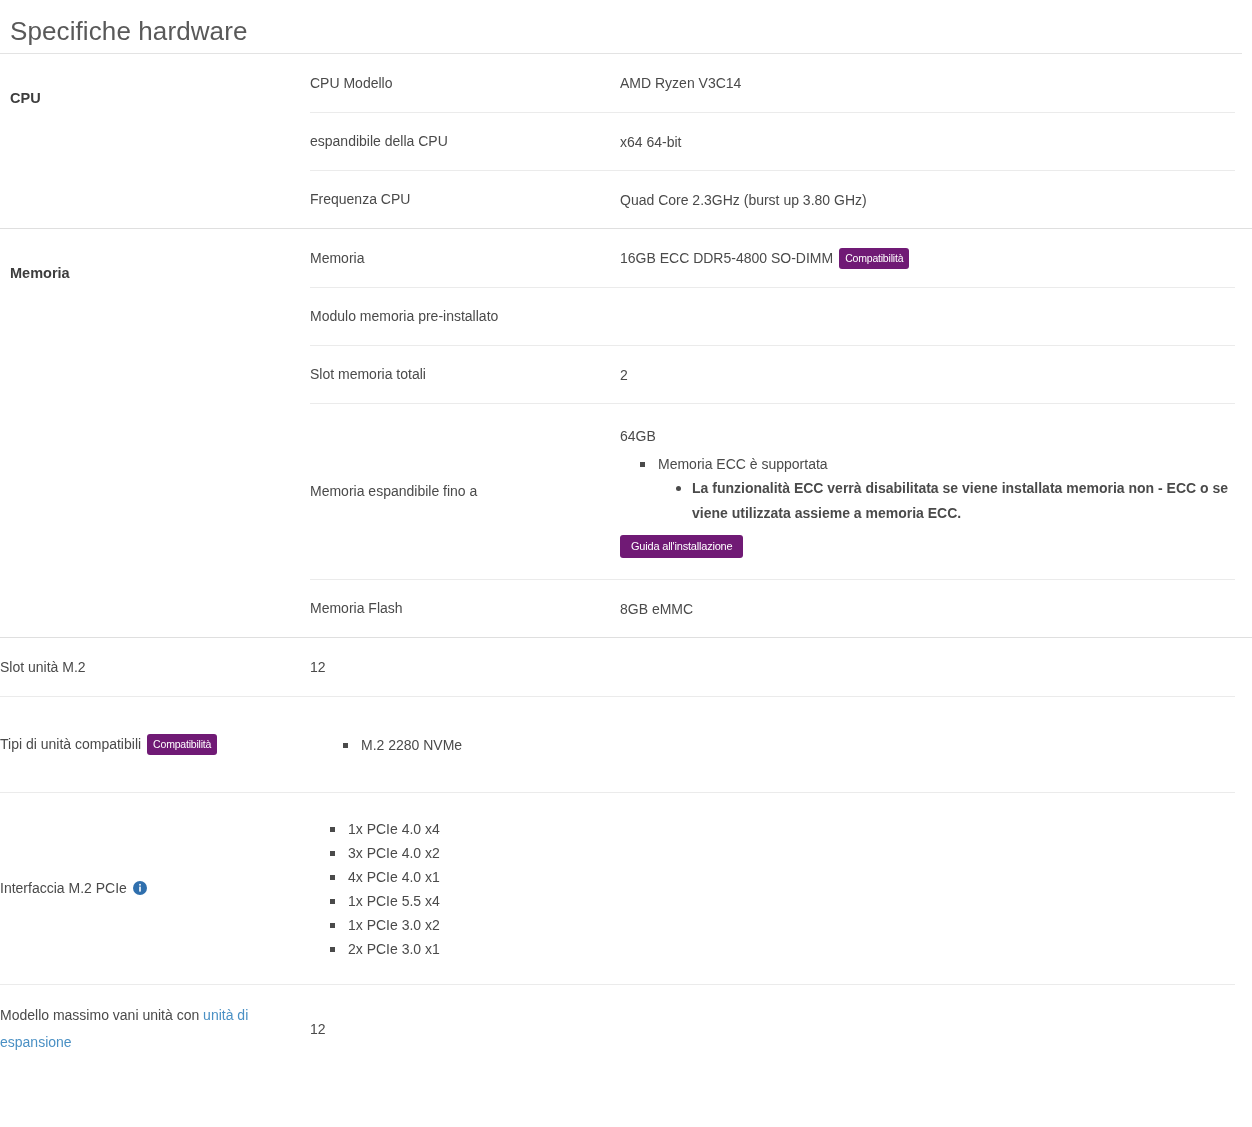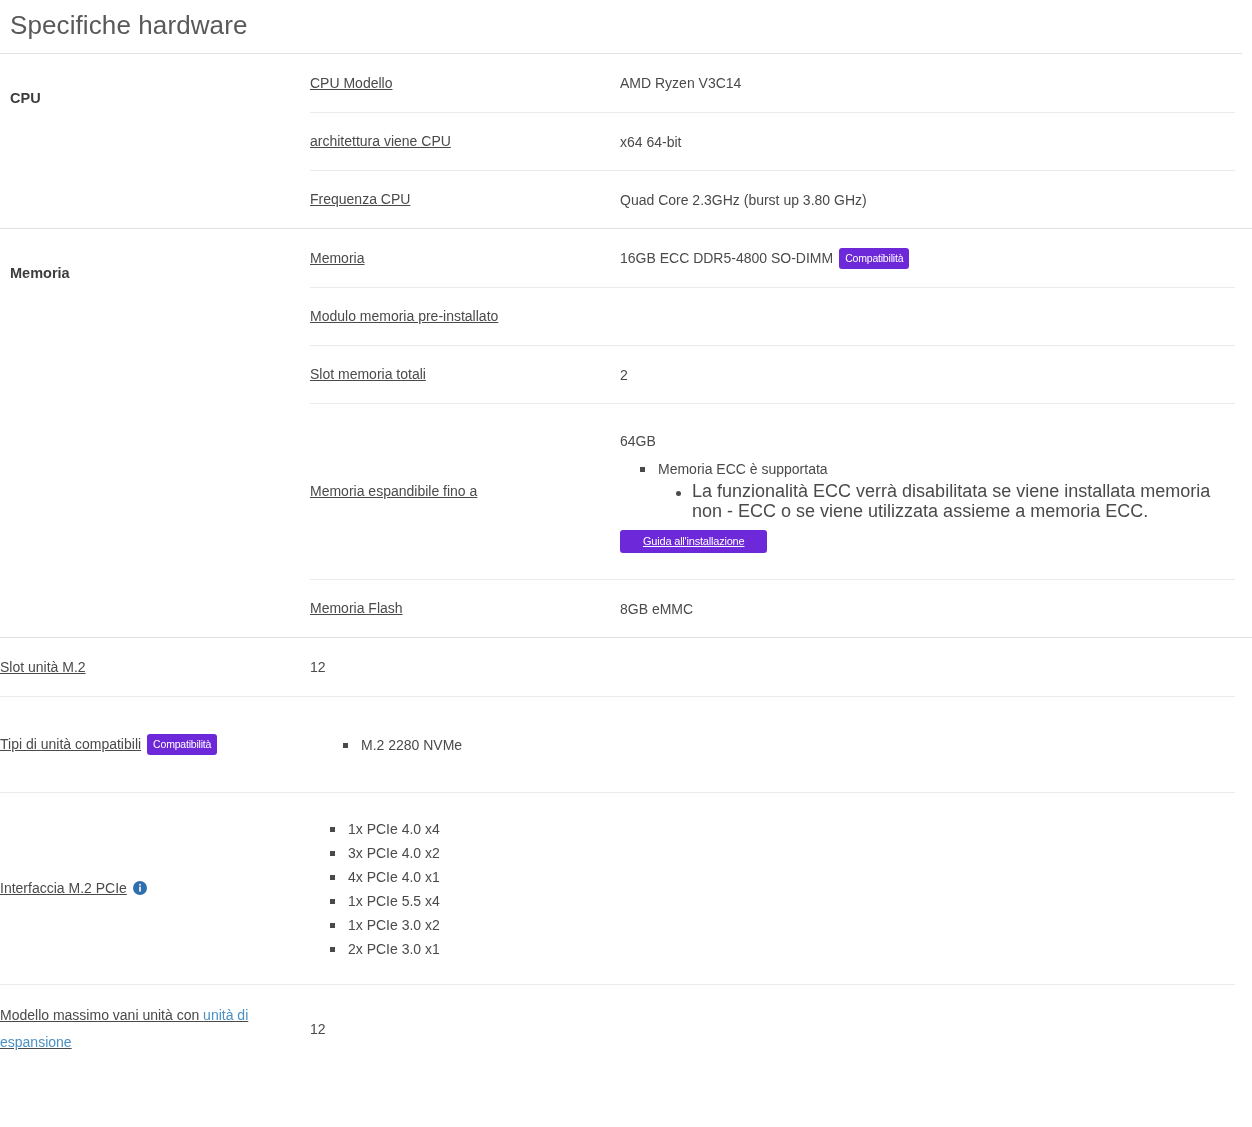--- a/index.html
+++ b/index.html
@@ -18,21 +18,21 @@
   }
 
   .page {
     position: relative;
     width: 1252px;
     box-sizing: border-box;
   }
 
   
   .page-header {
-    padding: 8px 0 0 10px;
+    padding: 14px 0 0 10px;
     height: 53px;
     box-sizing: border-box;
   }
   .page-title {
     font-size: 26px;
     font-weight: 400;
     color: #595959;
     letter-spacing: .1px;
     line-height: 34px;
     margin: 0;
@@ -82,21 +82,20 @@
     border-top: 1px solid #ebebeb;
   }
   .spec-label {
     width: 310px;
     flex: 0 0 310px;
     box-sizing: border-box;
     padding-right: 16px;
     font-size: 14px;
     color: #4a4a4a;
     line-height: 27px;
-    text-decoration: underline;
   }
   .spec-value {
     flex: 1 1 auto;
     min-width: 0;
     font-size: 14px;
     color: #4a4a4a;
     line-height: 24px;
   }
 
   .row-tall { min-height: 96px; gap: 13px; }
@@ -105,38 +104,37 @@
   .row-last { min-height: 88px; }
 
   .value-head {
     margin-bottom: 4px;
   }
 
   
   .badge {
     display: inline-block;
     vertical-align: middle;
-    background: #6d28d9;
+    background: #701a75;
     color: #ffffff;
     font-size: 10.5px;
     line-height: 1;
     padding: 5px 6px 5px 6px;
     border-radius: 3px;
     white-space: nowrap;
     letter-spacing: -0.2px;
     margin-left: 6px;
     position: relative;
     top: -1px;
   }
   .badge-block {
     margin-left: 0;
     margin-top: 10px;
-    padding: 6px 23px;
+    padding: 6px 11px;
     font-size: 11px;
-    text-decoration: underline;
   }
 
   
   .info-icon {
     display: inline-block;
     vertical-align: middle;
     width: 14px;
     height: 14px;
     margin-left: 6px;
     position: relative;
@@ -174,23 +172,24 @@
     background: #4a4a4a;
   }
   ul.dot {
     list-style: none;
     margin: 0;
     padding: 0 0 0 18px;
   }
   ul.dot > li {
     position: relative;
     padding-left: 16px;
-    line-height: 20px;
-    font-size: 18px;
+    line-height: 25px;
+    font-size: 14px;
     color: #4a4a4a;
+    font-weight: bold;
   }
   ul.dot > li::before {
     content: "";
     position: absolute;
     left: 0;
     top: 10px;
     width: 5px;
     height: 5px;
     border-radius: 50%;
     background: #4a4a4a;
@@ -212,21 +211,21 @@
       <div class="section-title">CPU</div>
     </div>
     <div class="section-rows">
 
       <div class="spec-row">
         <div class="spec-label">CPU Modello</div>
         <div class="spec-value">AMD Ryzen V3C14</div>
       </div>
 
       <div class="spec-row">
-        <div class="spec-label">architettura viene CPU</div>
+        <div class="spec-label">espandibile della CPU</div>
         <div class="spec-value">x64 64-bit</div>
       </div>
 
       <div class="spec-row">
         <div class="spec-label">Frequenza CPU</div>
         <div class="spec-value">Quad Core 2.3GHz (burst up 3.80 GHz)</div>
       </div>
 
     </div>
   </div>

